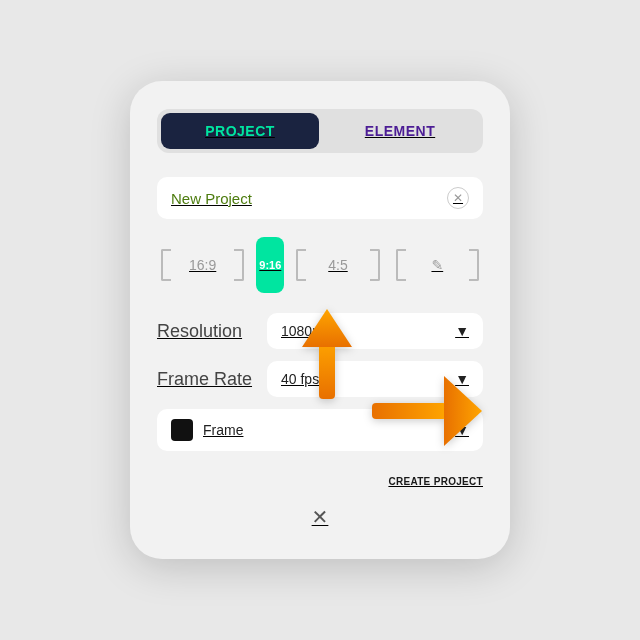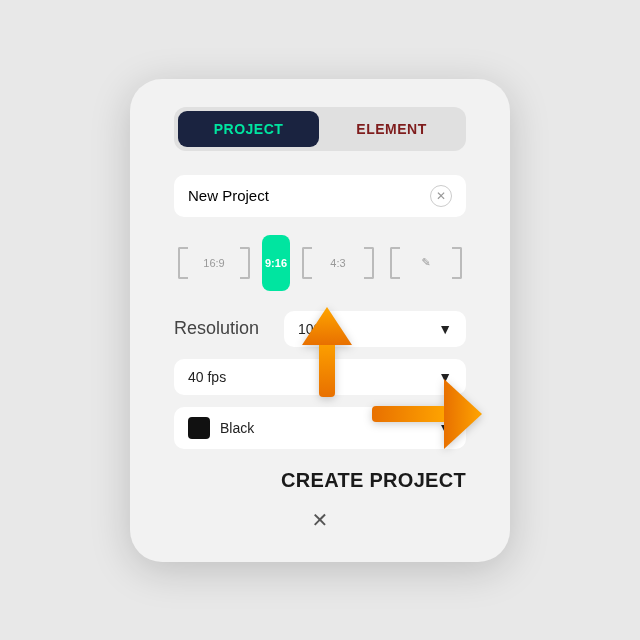--- a/index.html
+++ b/index.html
@@ -11,23 +11,24 @@
       display: flex;
       align-items: center;
       justify-content: center;
       font-family: -apple-system, BlinkMacSystemFont, 'Segoe UI', sans-serif;
     }
 
     .modal {
       background: #f2f2f2;
       border-radius: 32px;
       width: 380px;
-      padding: 28px 44px 30px;
+      padding: 28px 27px 30px;
       box-shadow: 0 8px 40px rgba(0,0,0,0.18);
       position: relative;
+      text-decoration: underline;
     }
 
     
     .tabs {
       display: flex;
       border-radius: 12px;
       overflow: hidden;
       margin-bottom: 24px;
       background: #e0e0e0;
       padding: 4px;
@@ -45,39 +46,39 @@
       cursor: pointer;
     }
 
     .tab.active {
       background: #1a2340;
       color: #00e5a0;
     }
 
     .tab.inactive {
       background: transparent;
-      color: #7f1d1d;
+      color: #4c1d95;
     }
 
     
     .input-row {
       display: flex;
       align-items: center;
       background: #fff;
       border-radius: 10px;
       padding: 10px 14px;
       margin-bottom: 18px;
     }
 
     .input-row input {
       flex: 1;
       border: none;
       outline: none;
       font-size: 15px;
-      color: #000000;
+      color: #4d7c0f;
       background: transparent;
     }
 
     .clear-icon {
       color: #999;
       font-size: 16px;
       cursor: pointer;
       border: 1.5px solid #ccc;
       border-radius: 50%;
       width: 22px;
@@ -143,21 +144,21 @@
       border-radius: 2px 0 0 2px;
     }
 
     .bracket-box::after {
       right: 4px;
       border-left: none;
       border-radius: 0 2px 2px 0;
     }
 
     .bracket-box .aspect-label {
-      font-size: 11px;
+      font-size: 14px;
       color: #999;
       font-weight: 500;
     }
 
     
     .setting-row {
       display: flex;
       align-items: center;
       margin-bottom: 12px;
     }
@@ -205,21 +206,21 @@
     }
 
     
     .create-btn {
       text-align: right;
       margin-top: 20px;
       margin-bottom: 16px;
     }
 
     .create-btn span {
-      font-size: 20px;
+      font-size: 10px;
       font-weight: 800;
       color: #1a1a1a;
       letter-spacing: 0.3px;
       cursor: pointer;
     }
 
     
     .close-row {
       text-align: center;
       margin-top: 4px;
@@ -269,51 +270,52 @@
   <div class="aspect-row">
 
     <div class="bracket-box">
       <span class="aspect-label">16:9</span>
     </div>
 
     <div class="aspect-916">
       <span class="aspect-label">9:16</span>
     </div>
 
-
-
     <div class="bracket-box">
-      <span class="aspect-label">4:3</span>
-    </div>
+      <span class="aspect-label">4:5</span>
+    </div>
+
+
 
     <div class="bracket-box">
       <span class="aspect-label">✎</span>
     </div>
   </div>
 
   <div class="setting-row">
     <div class="setting-label">Resolution</div>
     <div class="setting-select">
       <span>1080p</span>
       <span class="chevron">▼</span>
     </div>
   </div>
 
   <div class="setting-row">
+    <div class="setting-label">Frame Rate</div>
     <div class="setting-select">
       <span>40 fps</span>
       <span class="chevron">▼</span>
     </div>
   </div>
 
   <div class="setting-row">
     <div class="setting-select">
       <div class="bg-select-content">
         <div class="bg-color-dot"></div>
-        <span>Black</span>
+        <span>Frame</span>
       </div>
       <span class="chevron">▼</span>
     </div>
   </div>
 
   <div class="create-btn">
     <span>CREATE PROJECT</span>
   </div>
 
   <div class="close-row">

